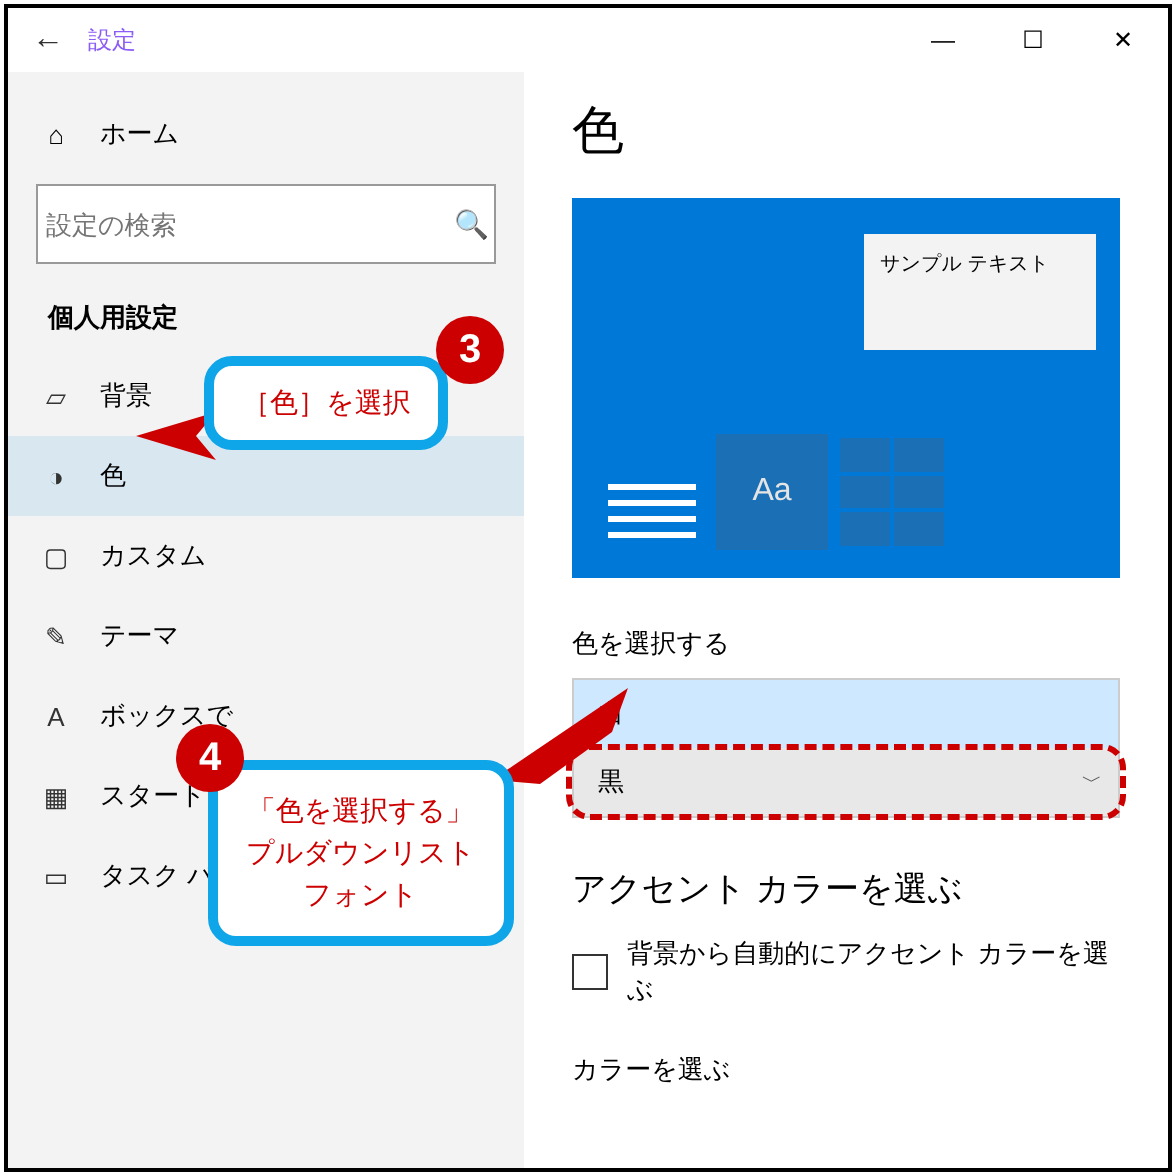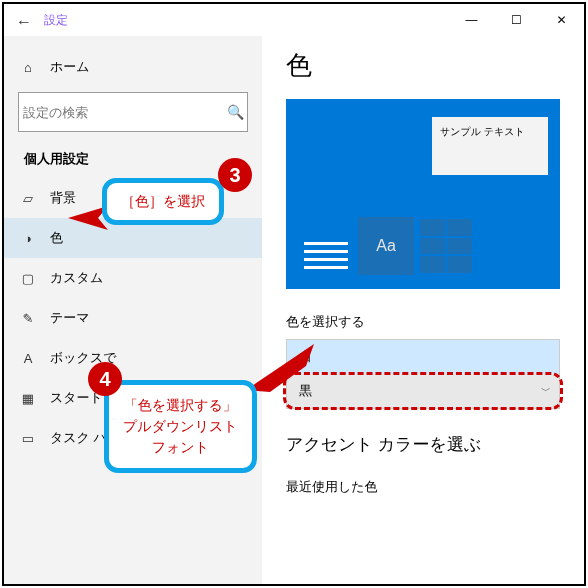--- a/index.html
+++ b/index.html
@@ -135,22 +135,26 @@
           <span>白</span>
         </div>
         <div class="dd-item dd-hover" style="position:relative;">
           <span>黒</span>
           <span class="dd-caret">﹀</span>
           <div class="dashed" style="left:-4px; right:-4px; top:-2px; bottom:-2px;"></div>
         </div>
       </div>
 
       <div class="h2">アクセント カラーを選ぶ</div>
+      <div class="checkbox-row">
+        <div class="checkbox"></div>
+        <span>背景から自動的にアクセント カラーを選ぶ</span>
+      </div>
 
-      <div class="recent-label">最近使用した色</div>
+      <div class="recent-label">カラーを選ぶ</div>
 
     </div>
   </div>
 </div>
 
 <svg class="arrow" style="left:58px; top:196px;" width="50" height="40">
   <polygon points="50,10 10,22 50,34 40,22" fill="#c00"></polygon>
 </svg>
 <div class="callout" style="left:102px; top:178px; padding:8px 14px;">
   <span>［色］を選択</span>

